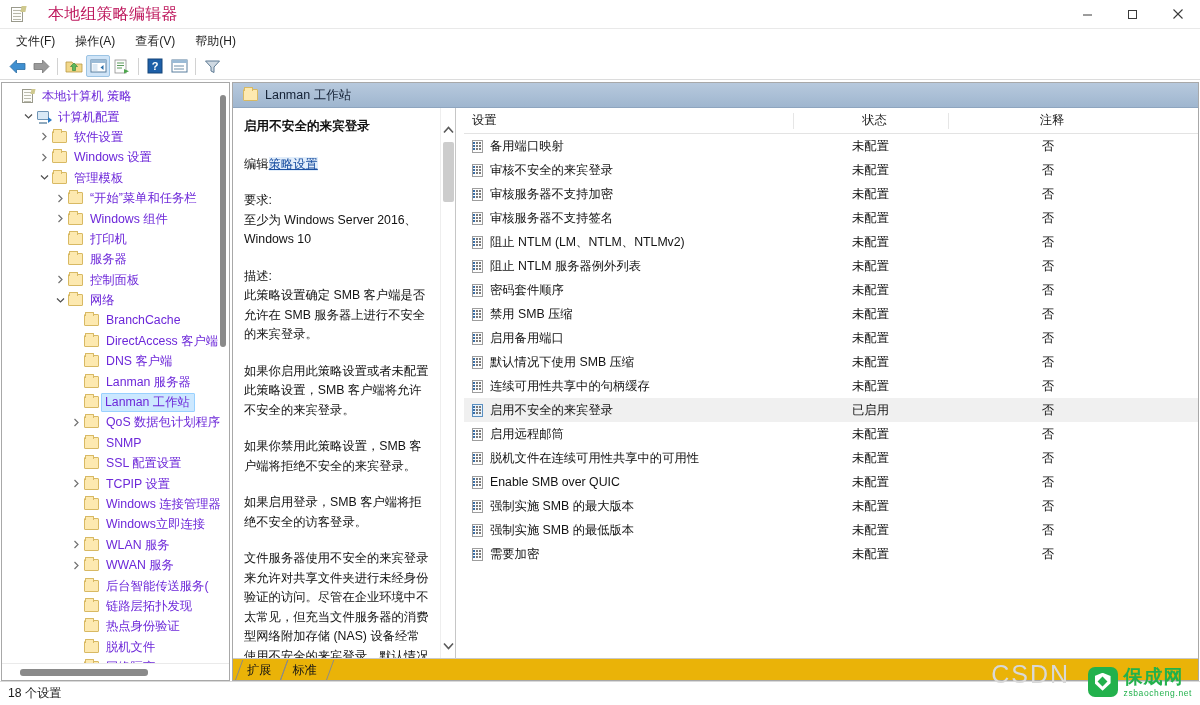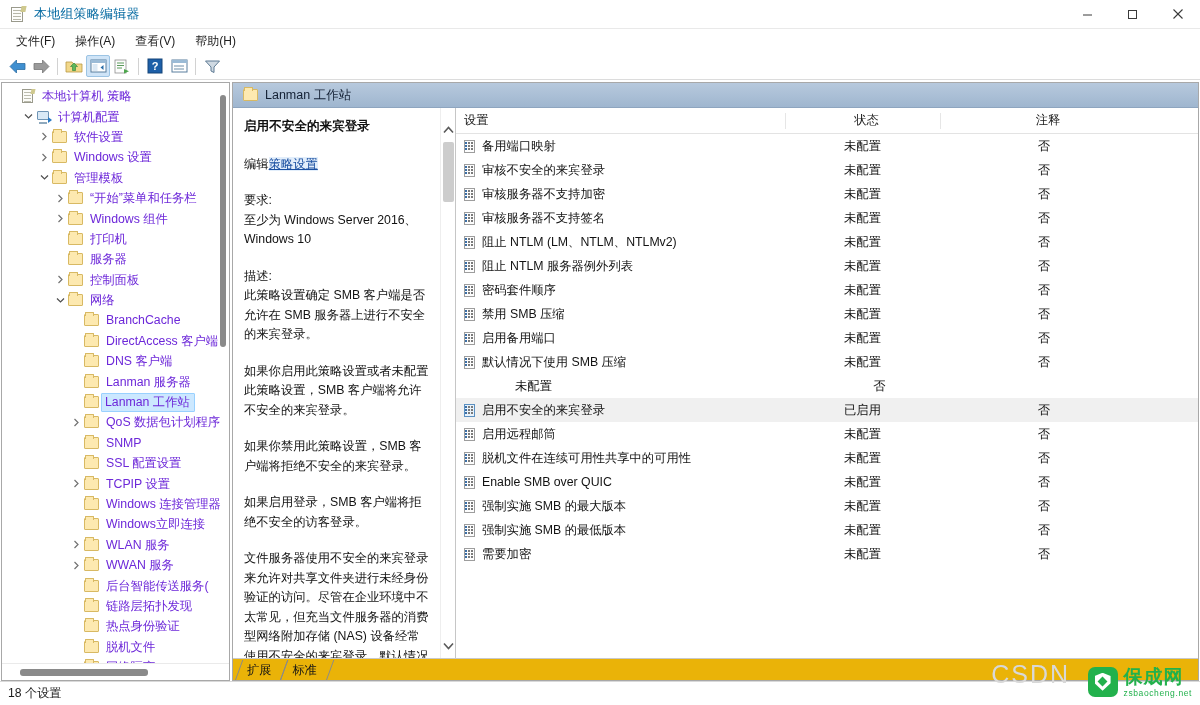--- a/index.html
+++ b/index.html
@@ -30,21 +30,21 @@
   }
   .app-icon .sheet:after{
     content:""; position:absolute; left:1px; top:2px; width:8px; height:1px;
     background:#b6b6a8; box-shadow:0 3px 0 #b6b6a8, 0 6px 0 #b6b6a8, 0 9px 0 #b6b6a8;
   }
   .app-icon .corner{
     position:absolute; right:0px; top:0px; width:5px; height:6px;
     background:#cfc98e; transform: skewX(-12deg);
   }
   .titlebar .title {
-    font-size: 13px; color: #0369a1; letter-spacing: .2px;
+    font-size: 16px; color: #be185d; letter-spacing: .2px; margin-left: 14px;
   }
   .winbtns { margin-left: auto; display: flex; height: 29px; }
   .winbtn {
     width: 45px; height: 29px; display: flex; align-items: center; justify-content: center;
     color: #3a3a3a;
   }
   .winbtn svg { display:block; }
 
   
   .menubar {
@@ -135,21 +135,21 @@
   }
   .rp-header {
     height: 25px; flex:0 0 25px;
     background: linear-gradient(#b7c9dd, #9fb6cf);
     display:flex; align-items:center; padding-left:10px;
     border-bottom:1px solid #8ea5bf;
   }
   .rp-header .folder { margin-right:7px; }
   .rp-header .htxt { font-size:12.5px; color:#132034; }
 
-  .rp-cols { flex: 1 1 auto; display:flex; min-height:0; }
+  .rp-cols { flex: 1 1 auto; display:flex; min-height:0;gap:8px; }
 
   
   .descpane {
     width: 223px; flex: 0 0 223px;
     border-right: 1px solid #c6c6c6;
     display:flex; flex-direction:column; min-height:0;
     background:#fff;
   }
   .desc-scrollwrap { flex:1 1 auto; display:flex; min-height:0; }
   .desc-body {
@@ -758,20 +758,27 @@
                   <span class="policyico">
                     <span class="pg"></span>
                     <span class="dots"></span>
                   </span>
                   <span>默认情况下使用 SMB 压缩</span>
                 </div>
                 <div class="c2">未配置</div>
                 <div class="c3">否</div>
               </div>
               <div class="lrow">
+                <div class="c1">
+                  <span class="policyico">
+                    <span class="pg"></span>
+                    <span class="dots"></span>
+                  </span>
+                  <span>连续可用性共享中的句柄缓存</span>
+                </div>
                 <div class="c2">未配置</div>
                 <div class="c3">否</div>
               </div>
               <div class="lrow sel">
                 <div class="c1">
                   <span class="policyico">
                     <span class="pg"></span>
                     <span class="dots"></span>
                   </span>
                   <span>启用不安全的来宾登录</span>

